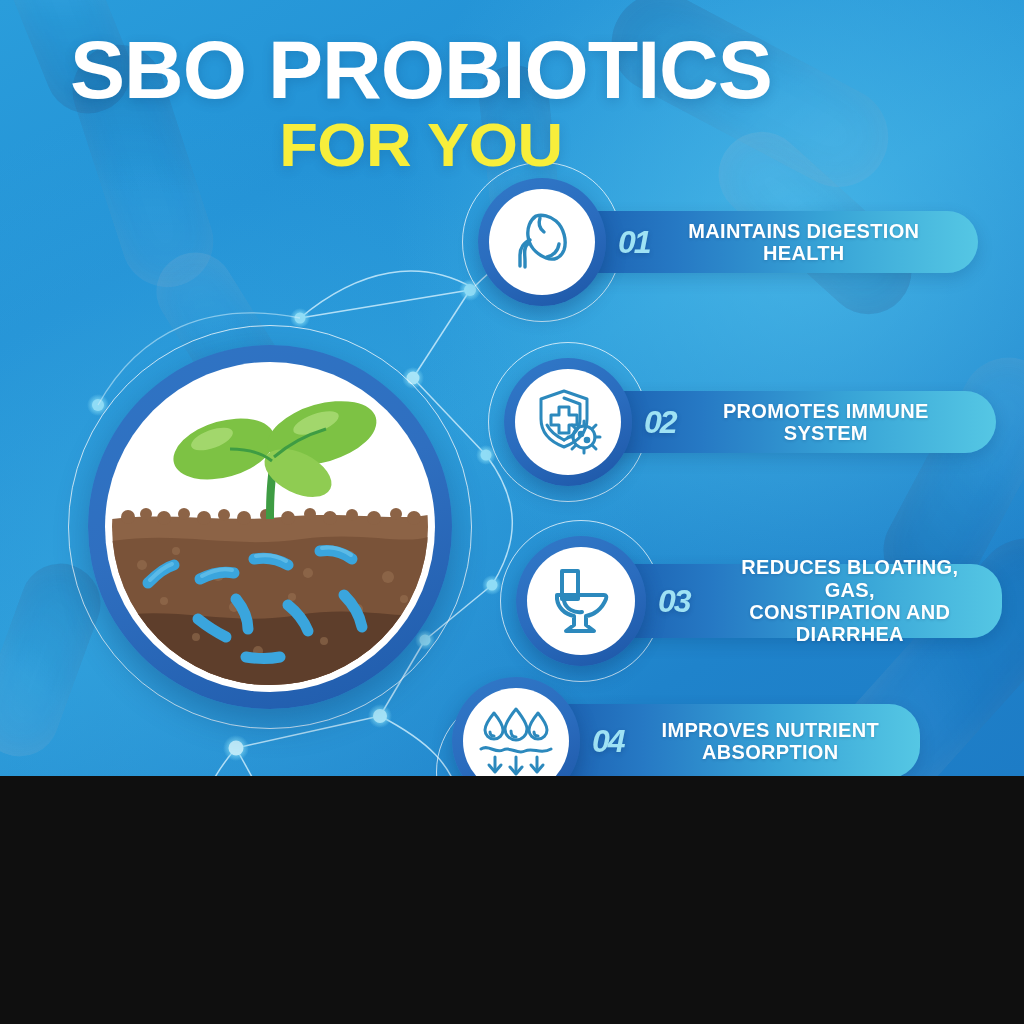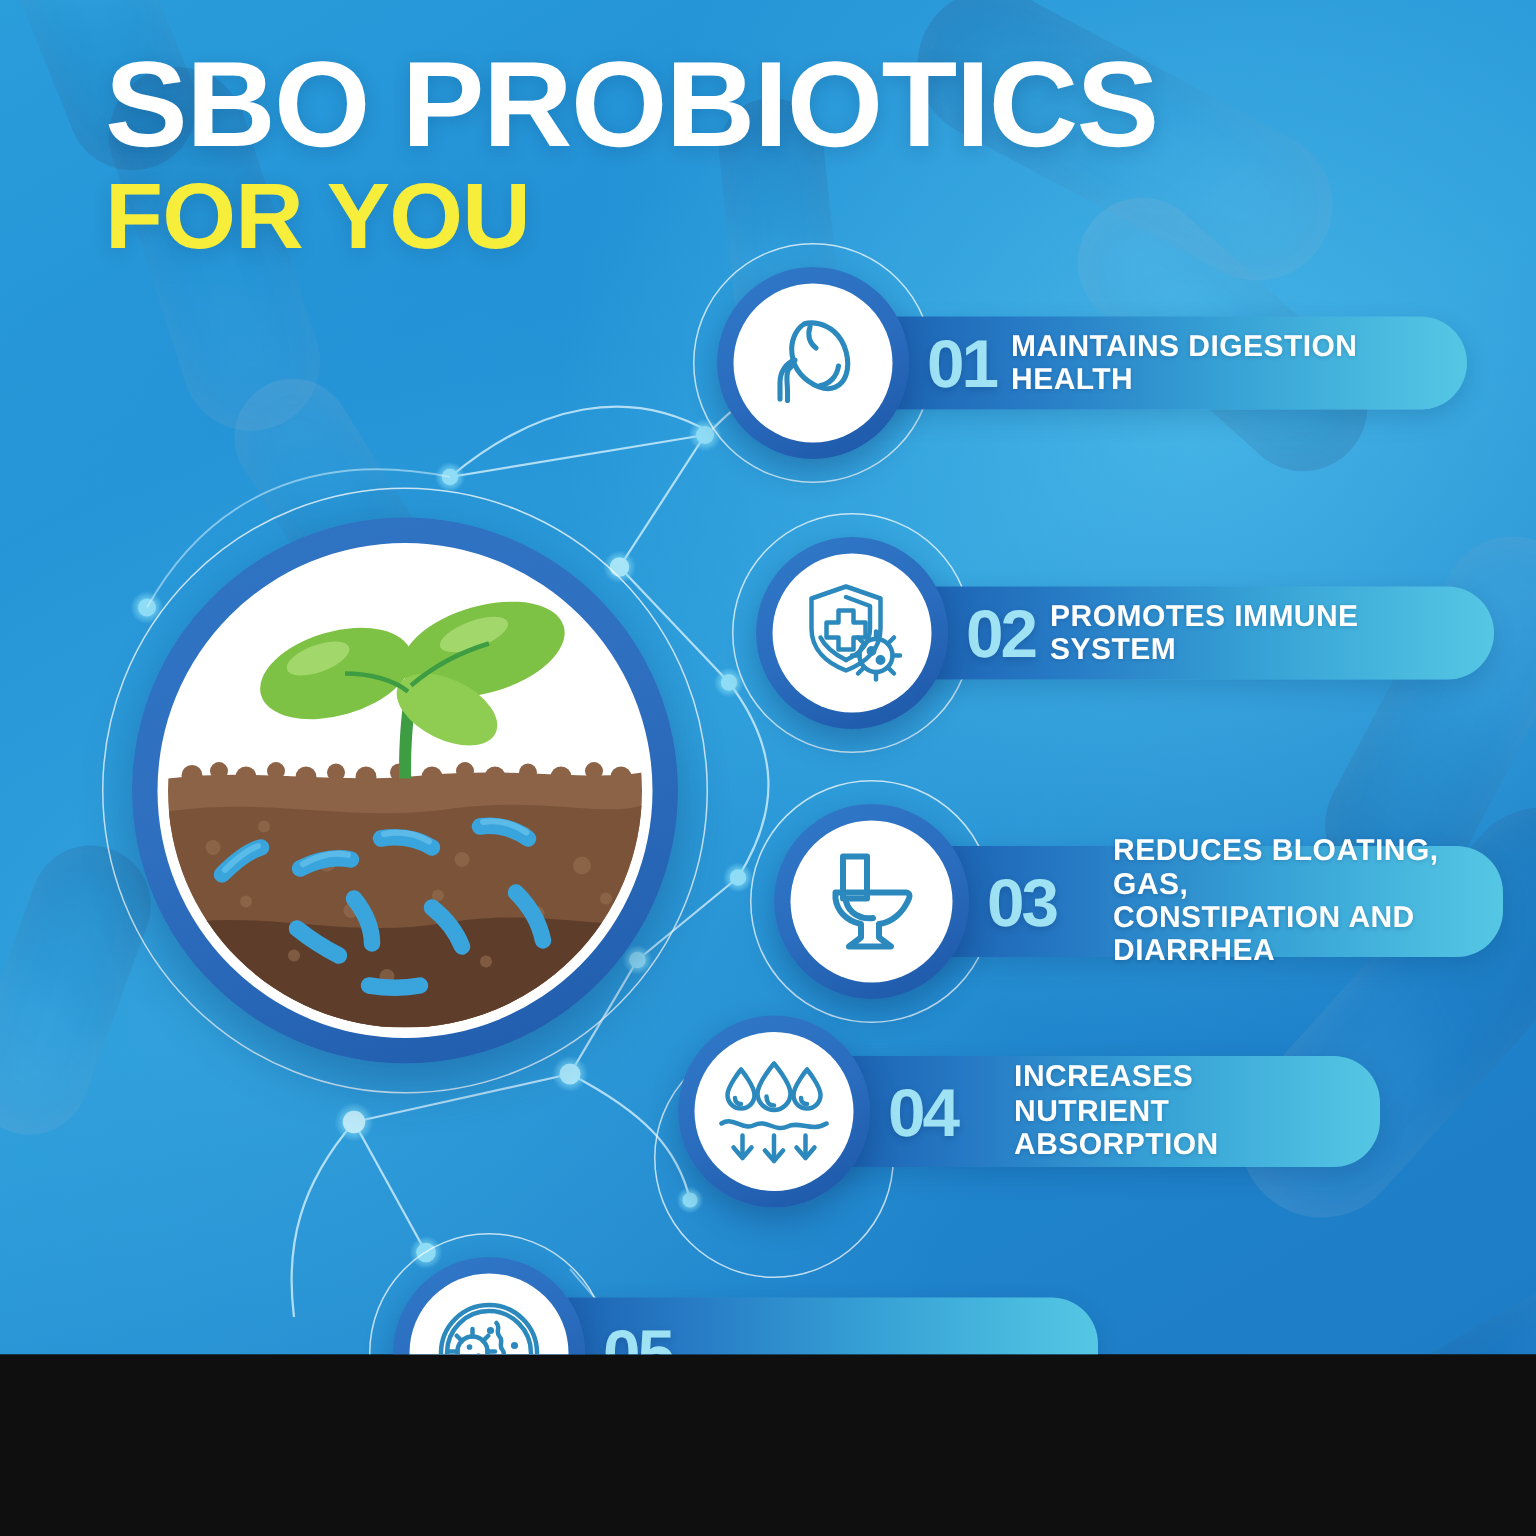--- a/index.html
+++ b/index.html
@@ -1,26 +1,27 @@
 <!DOCTYPE html>
 <html><head>
 <meta charset="utf-8">
 <style>
   html,body{margin:0;padding:0;background:#0f0f0f;}
   *{box-sizing:border-box;}
 
   #poster{
     position:relative;
-    width:1024px;height:903px;
+    width:1024px;height:776px;
     overflow:hidden;
     font-family:"Liberation Sans", sans-serif;
     background:
       radial-gradient(circle at 78% 30%, rgba(90,200,240,.55) 0%, rgba(90,200,240,0) 42%),
       radial-gradient(circle at 18% 74%, rgba(60,170,225,.45) 0%, rgba(60,170,225,0) 46%),
       linear-gradient(150deg,#2a9ddb 0%,#2392d6 25%,#2a9ad9 50%,#1f83cb 78%,#1d7cc6 100%);
+    text-align: center;
   }
 
   
   .bgfx{position:absolute;inset:0;overflow:hidden;pointer-events:none;}
   .cap{
     position:absolute;
     border-radius:999px;
     background:linear-gradient(110deg,rgba(255,255,255,.10),rgba(255,255,255,0) 55%),
                linear-gradient(290deg,rgba(0,40,90,.16),rgba(0,40,90,0) 60%);
     box-shadow:inset 0 0 28px rgba(255,255,255,.08), inset 0 0 40px rgba(0,45,95,.10);
@@ -91,21 +92,21 @@
   .bar{
     position:relative;display:flex;align-items:center;
     height:62px;border-radius:0 31px 31px 0;
     margin-left:-34px;padding-left:46px;padding-right:30px;
     background:linear-gradient(90deg,#1b5fb0 0%,#2679c4 26%,#37a3d6 62%,#55c7e4 100%);
     box-shadow:0 6px 16px rgba(8,45,95,.18);
     z-index:22;
   }
   .bar.tall{height:74px;gap:28px;}
   .num{
-    font-size:45px;font-weight:700;color:#9FE2F4;
+    font-size:32px;font-weight:700;font-style:italic;color:#9FE2F4;
     letter-spacing:-2px;margin-right:10px;line-height:1;
     text-shadow:0 2px 5px rgba(0,40,90,.22);
   }
   .lbl{
     font-size:20px;font-weight:700;color:#ffffff;letter-spacing:.3px;
     line-height:1.12;white-space:pre-line;
     text-shadow:0 1px 3px rgba(0,40,90,.22);
   }
 
   
@@ -383,21 +384,21 @@
             <path d="M18,52 L18,66 M39,52 L39,68 M60,52 L60,66"></path>
             <path d="M12,60 L18,67 L24,60"></path>
             <path d="M33,62 L39,69 L45,62"></path>
             <path d="M54,60 L60,67 L66,60"></path>
           </g>
         </svg>
       </div>
     </div>
     <div class="bar tall">
       <span class="num">04</span>
-      <span class="lbl">INCREASES NUTRIENT
+      <span class="lbl">IMPROVES NUTRIENT
 ABSORPTION</span>
     </div>
   </div>
 
   <div class="bubble-ring" id="ring-05"></div>
   <div class="item" id="item-05">
     <div class="bubble">
       <div class="disc">
         <svg class="icon-svg" width="74" height="74" viewBox="0 0 74 74">
           <g fill="none" stroke="#2c89bd" stroke-width="3" stroke-linecap="round" stroke-linejoin="round">

